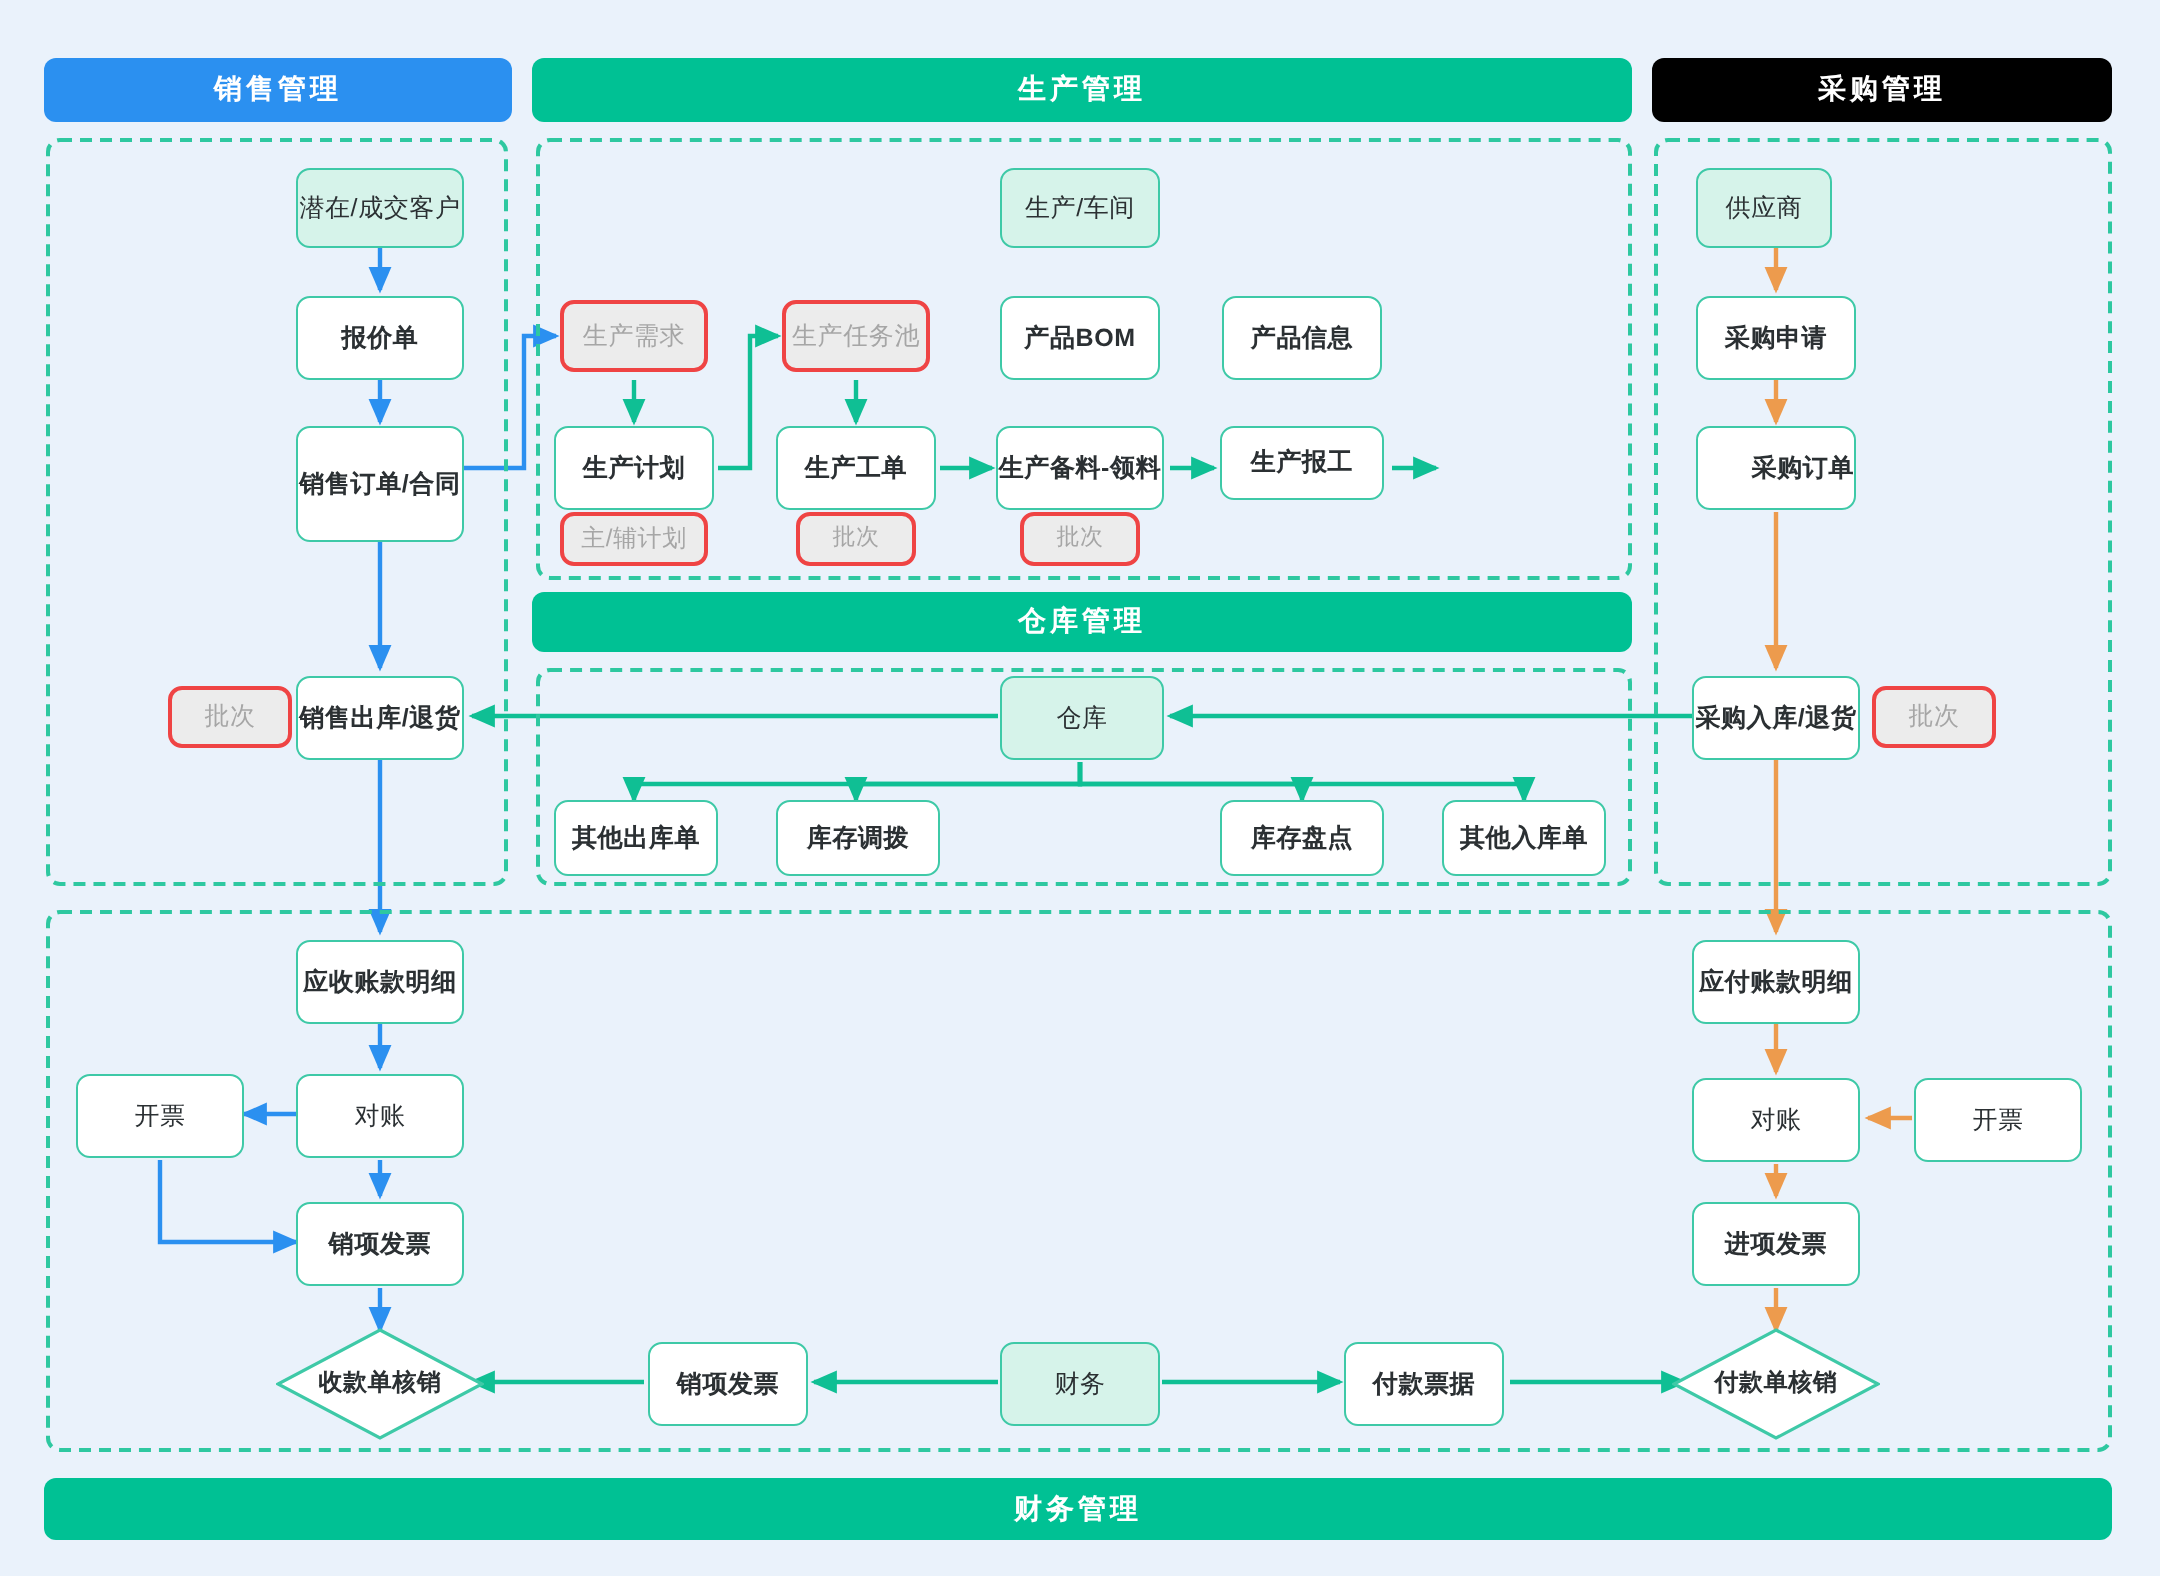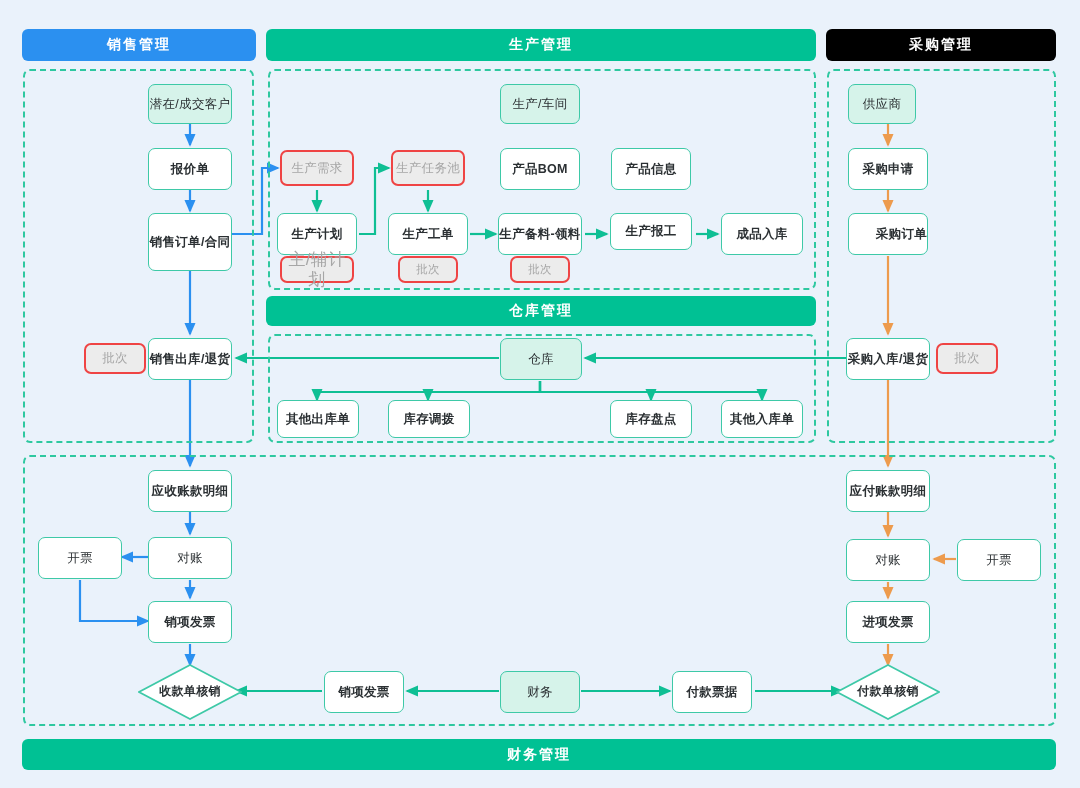--- a/index.html
+++ b/index.html
@@ -209,40 +209,37 @@
   </div>
   <div class="node" style="left:500px;top:148px;width:80px;height:42px;">
     <span>产品BOM</span>
   </div>
   <div class="node" style="left:611px;top:148px;width:80px;height:42px;">
     <span>产品信息</span>
   </div>
   <div class="node" style="left:277px;top:213px;width:80px;height:42px;">
     <span>生产计划</span>
   </div>
-  <div class="node ghost" style="left:280px;top:256px;width:74px;height:27px;font-size:17px;">
+  <div class="node ghost" style="left:280px;top:256px;width:74px;height:27px;font-size:12px;">
     <span>主/辅计划</span>
   </div>
   <div class="node" style="left:388px;top:213px;width:80px;height:42px;">
     <span>生产工单</span>
   </div>
   <div class="node ghost" style="left:398px;top:256px;width:60px;height:27px;font-size:11.5px;">
     <span>批次</span>
   </div>
   <div class="node" style="left:498px;top:213px;width:84px;height:42px;">
     <span>生产备料-领料</span>
   </div>
   <div class="node ghost" style="left:510px;top:256px;width:60px;height:27px;font-size:11.5px;">
     <span>批次</span>
   </div>
   <div class="node" style="left:610px;top:213px;width:82px;height:37px;">
     <span>生产报工</span>
-  </div>
-  <div class="node" style="left:721px;top:213px;width:82px;height:42px;">
-    <span>成品入库</span>
   </div>
 
   <div class="node tint plain" style="left:500px;top:338px;width:82px;height:42px;">
     <span>仓库</span>
   </div>
   <div class="node" style="left:277px;top:400px;width:82px;height:38px;">
     <span>其他出库单</span>
   </div>
   <div class="node" style="left:388px;top:400px;width:82px;height:38px;">
     <span>库存调拨</span>

